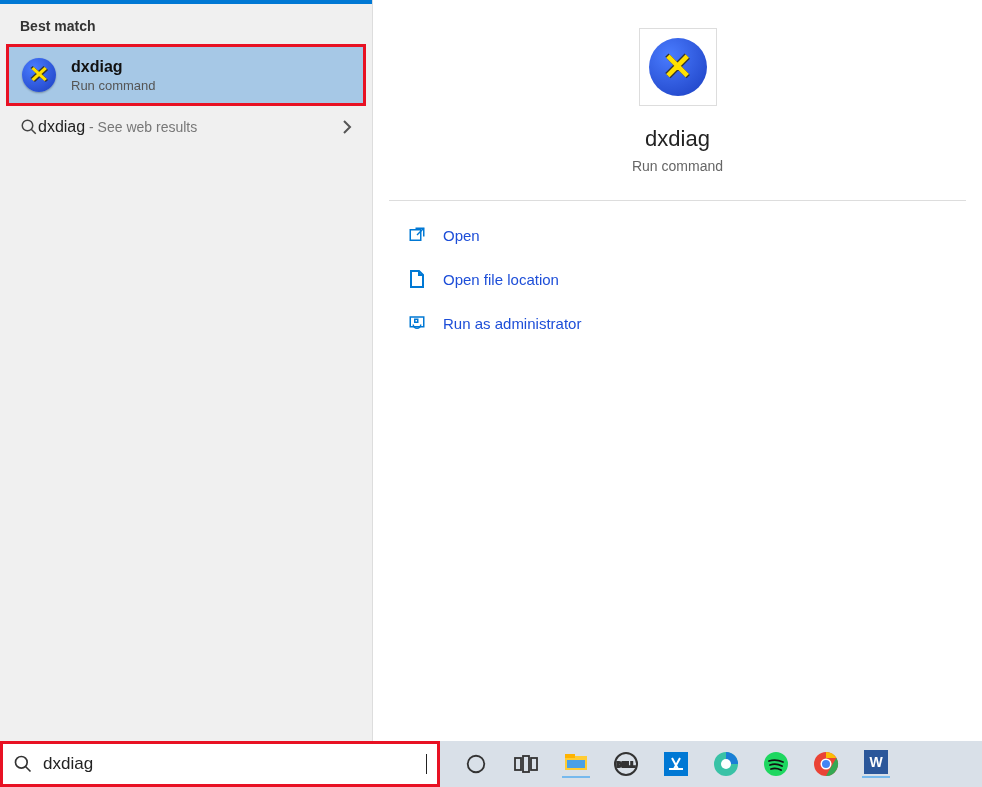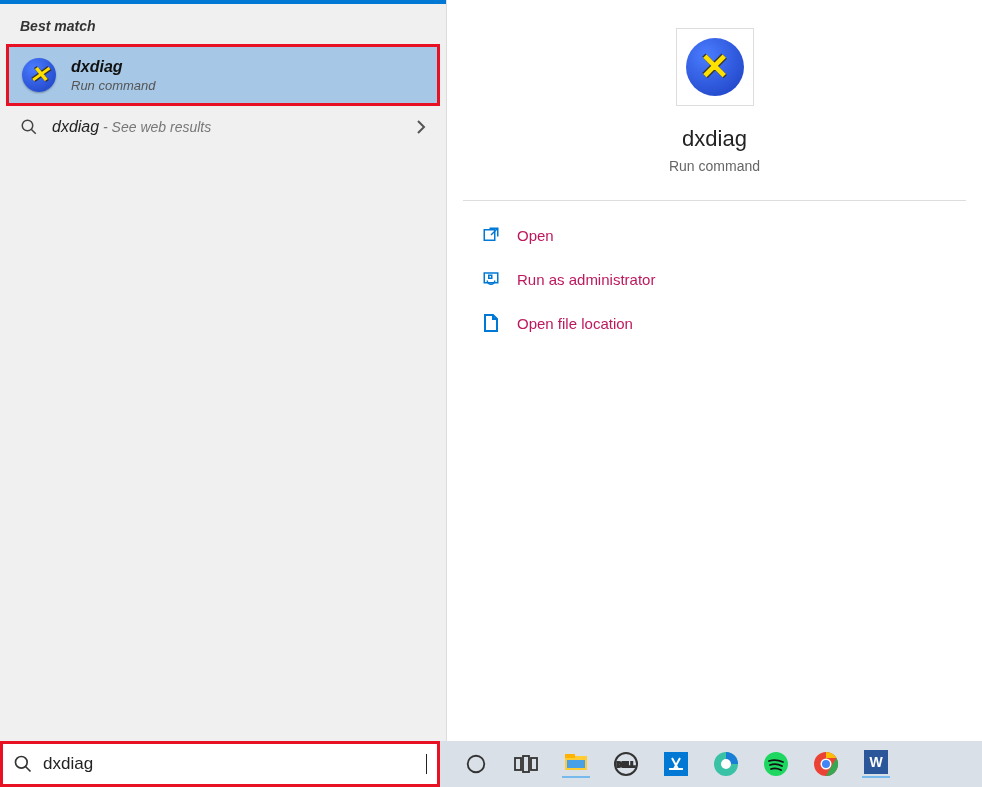--- a/index.html
+++ b/index.html
@@ -1,20 +1,20 @@
 <!DOCTYPE html>
 <html><head>
   <meta charset="utf-8">
   <style>
     * { margin: 0; padding: 0; box-sizing: border-box; font-family: 'Segoe UI', Tahoma, sans-serif; }
     html, body { width: 982px; height: 787px; overflow: hidden; background: #f0f0f0; }
 
     .main-container { display: flex; height: 741px; background: #fff; }
 
-    .left-panel { width: 446px; background: #f0f0f0; border-top: 4px solid #0078d4; display: flex; flex-direction: column; font-style: italic; }
+    .left-panel { width: 372px; background: #f0f0f0; border-top: 4px solid #0078d4; display: flex; flex-direction: column; }
 
     .section-header { font-size: 14px; font-weight: 600; color: #333; padding: 14px 20px 10px 20px; }
 
     .result-item {
       display: flex; align-items: center; padding: 10px 18px;
       cursor: pointer; position: relative;
     }
     .best-match-highlight {
       border: 3px solid #e81123; background: #a6c8e6;
       margin: 0 6px; padding: 10px 12px;
@@ -36,21 +36,21 @@
       text-shadow: -1px -1px 0 #333, 1px 1px 0 #333;
     }
     .result-text { display: flex; flex-direction: column; }
     .result-title { font-size: 16px; font-weight: 600; color: #111; }
     .result-subtitle { font-size: 13px; color: #555; margin-top: 2px; }
 
     .web-item {
       display: flex; align-items: center; padding: 12px 20px;
       cursor: pointer; justify-content: space-between;
     }
-    .web-left { display: flex; align-items: center; gap: 14px; }
+    .web-left { display: flex; align-items: center; }
     .web-title { font-size: 16px; color: #222; }
     .web-sub { font-size: 14px; color: #777; }
     .chevron { color: #555; font-size: 16px; }
 
     .right-panel { flex: 1; background: #fff; display: flex; flex-direction: column; padding-top: 28px; border-left: 1px solid #ddd; }
     .hero { display: flex; flex-direction: column; align-items: center; padding-bottom: 26px; border-bottom: 1px solid #ddd; margin: 0 16px; }
     .hero-icon-box {
       width: 78px; height: 78px; border: 1px solid #ddd; background: #fff;
       display: flex; align-items: center; justify-content: center;
     }
@@ -59,21 +59,21 @@
       background: radial-gradient(circle at 35% 30%, #4a7cff, #1a3dc0);
       display: flex; align-items: center; justify-content: center;
     }
     .hero-dxdiag-x { font-size: 36px; font-weight: 900; color: #ffe100; text-shadow: -1px -1px 0 #333, 1px 1px 0 #333; }
     .hero-title { font-size: 22px; color: #222; margin-top: 20px; }
     .hero-subtitle { font-size: 14px; color: #666; margin-top: 6px; }
 
     .actions { padding: 14px 30px; display: flex; flex-direction: column; gap: 4px; }
     .action-row { display: flex; align-items: center; gap: 16px; padding: 10px 4px; cursor: pointer; }
     .action-icon { width: 20px; height: 20px; display: flex; align-items: center; justify-content: center; color: #0078d4; }
-    .action-label { font-size: 15px; color: #be185d; }
+    .action-label { font-size: 15px; color: #1d4ed8; }
 
     .taskbar {
       position: absolute; bottom: 0; left: 0; right: 0; height: 46px;
       background: #d9e0e8; display: flex; align-items: center;
     }
     .searchbox-wrap {
       border: 3px solid #e81123; background: #fff;
       width: 440px; height: 46px; display: flex; align-items: center;
       padding: 0 10px; gap: 10px; border-bottom-width: 3px;
     }
@@ -148,36 +148,36 @@
           <svg width="18" height="18" viewBox="0 0 24 24" fill="none" stroke="#0078d4" stroke-width="2">
               <rect x="3" y="5" width="14" height="14"></rect>
               <polyline points="10,3 21,3 21,14"></polyline>
               <line x1="21" y1="3" x2="12" y2="12"></line>
             </svg>
         </span>
         <span class="action-label">Open</span>
       </div>
       <div class="action-row">
         <span class="action-icon">
+          <svg width="16" height="20" viewBox="0 0 16 20" fill="none" stroke="#0078d4" stroke-width="2">
+              <path d="M2 2 h8 l4 4 v12 h-12 z"></path>
+              <path d="M10 2 v4 h4"></path>
+            </svg>
+        </span>
+        <span class="action-label">Open file location</span>
+      </div>
+      <div class="action-row">
+        <span class="action-icon">
           <svg width="18" height="18" viewBox="0 0 24 24" fill="none" stroke="#0078d4" stroke-width="2">
               <rect x="3" y="4" width="18" height="13"></rect>
               <path d="M9 11 L9 7 L13 7 L13 11 Z" fill="none"></path>
               <path d="M7 14 a5 5 0 0 0 10 0"></path>
             </svg>
         </span>
         <span class="action-label">Run as administrator</span>
-      </div>
-      <div class="action-row">
-        <span class="action-icon">
-          <svg width="16" height="20" viewBox="0 0 16 20" fill="none" stroke="#0078d4" stroke-width="2">
-              <path d="M2 2 h8 l4 4 v12 h-12 z"></path>
-              <path d="M10 2 v4 h4"></path>
-            </svg>
-        </span>
-        <span class="action-label">Open file location</span>
       </div>
     </div>
   </div>
 
 </div>
 
 <div class="taskbar">
   <div class="searchbox-wrap">
     <span>
       <svg width="20" height="20" viewBox="0 0 24 24" fill="none" stroke="#333" stroke-width="2">

